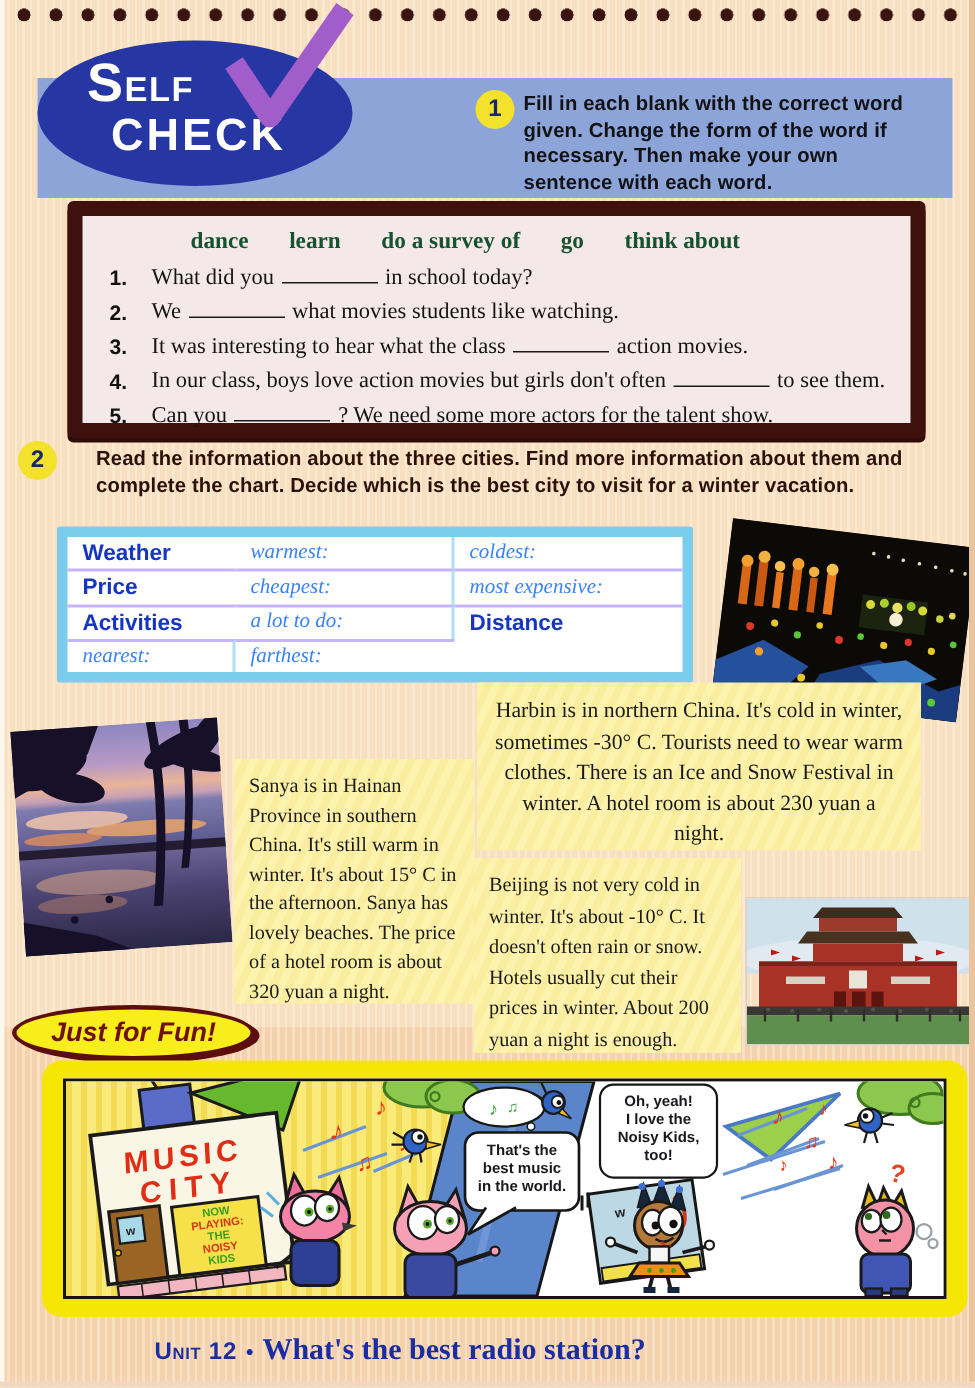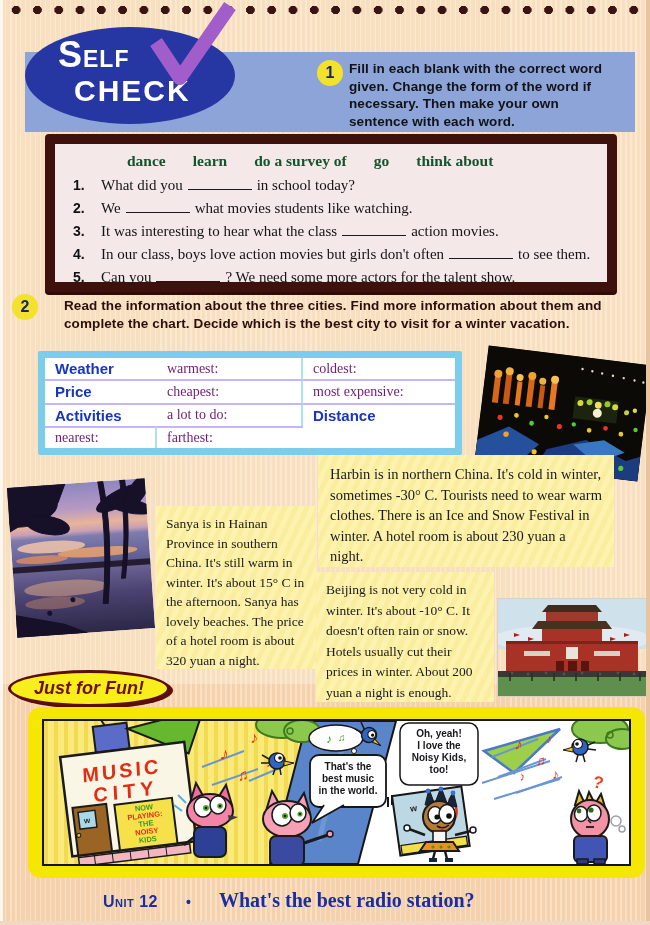--- a/index.html
+++ b/index.html
@@ -52,35 +52,35 @@
   .qtext{font-family:"Liberation Serif",serif;font-size:15px;color:#141414;}
   .blank{display:inline-block;width:64px;height:11px;
          border-bottom:1.4px solid #1a1a1a;margin:0 5px;}
 
   
   #chart{left:38px;top:351px;width:424px;height:104px;box-sizing:border-box;
          border:7px solid #7bcdec;border-radius:2px;background:#fff;
          display:grid;grid-template-columns:112px 146px 1fr;}
   #chart .cell{display:flex;align-items:center;padding-left:10px;box-sizing:border-box;}
   #chart .cat{font-weight:bold;color:#1636bf;font-size:15px;}
-  #chart .val{font-family:"Liberation Serif",serif;font-size:14px;color:#701a75;}
+  #chart .val{font-family:"Liberation Serif",serif;font-size:14px;color:#3b82f6;font-style:italic;}
   #chart .bt{border-top:2px solid #c4b5fd;}
   #chart .br{border-right:2px solid #ade0f4;}
 
   
   .photo{overflow:hidden;}
   #harbin-photo{left:481px;top:355px;width:164px;height:117px;transform:rotate(7deg);background:#0b0a07;}
   #sanya-photo{left:12px;top:483px;width:138px;height:150px;transform:rotate(-4deg);}
   #beijing-photo{left:497px;top:598px;width:148px;height:97px;border:1px solid #d8d2c6;}
 
   
   .note{background:repeating-linear-gradient(115deg,#fdf3ae 0 5px,#fbeda0 5px 10px);
         font-family:"Liberation Serif",serif;color:#1a1a1a;box-sizing:border-box;}
   #harbin-note{left:318px;top:455px;width:296px;height:112px;padding:9px 12px;
-               font-size:14.5px;line-height:20.5px;}
+               font-size:14.5px;line-height:20.5px;text-align:center;}
   #sanya-note{left:156px;top:506px;width:160px;height:163px;padding:8px 10px;
               font-size:13.5px;line-height:19.5px;}
   #beijing-note{left:316px;top:572px;width:178px;height:130px;padding:8px 10px;
                 font-size:13.5px;line-height:20.5px;}
 
   
   #fun-ellipse{left:8px;top:670px;width:162px;height:37px;border-radius:50%;
                background:#f8ee1c;border:3px solid #5c0e0e;box-sizing:border-box;
                box-shadow:3px 2px 0 #5c0e0e;
                display:flex;align-items:center;justify-content:center;}
@@ -92,21 +92,21 @@
   #comic-inner{width:100%;height:100%;background:#fff;border:2px solid #141414;
                box-sizing:border-box;}
   #comic-inner svg{display:block;}
   .bubble-txt{font-family:"Liberation Sans",sans-serif;font-size:10px;font-weight:600;fill:#17171c;}
 
   
   #page-oval{left:20px;top:887px;width:54px;height:24px;border-radius:50%;
              background:radial-gradient(ellipse at 45% 38%,#5cc23e,#2f9129 75%);
              display:flex;align-items:center;justify-content:center;
              color:#fff;font-weight:bold;font-size:15px;margin-top:48px;}
-  #footer-line{left:103px;top:889px;display:flex;align-items:baseline;gap:28px;color:#1b2da3;}
+  #footer-line{left:103px;top:889px;display:flex;align-items:baseline;gap:6px;color:#1b2da3;}
   #footer-unit{font-weight:bold;font-size:16px;font-variant:small-caps;letter-spacing:.5px;}
   #footer-sep{font-size:14px;font-weight:bold;}
   #footer-title{font-family:"Liberation Serif",serif;font-weight:bold;font-size:20px;}
 </style>
 </head>
 <body>
 
 <div id="page">
 
   <div id="dots" class="abs"></div>

